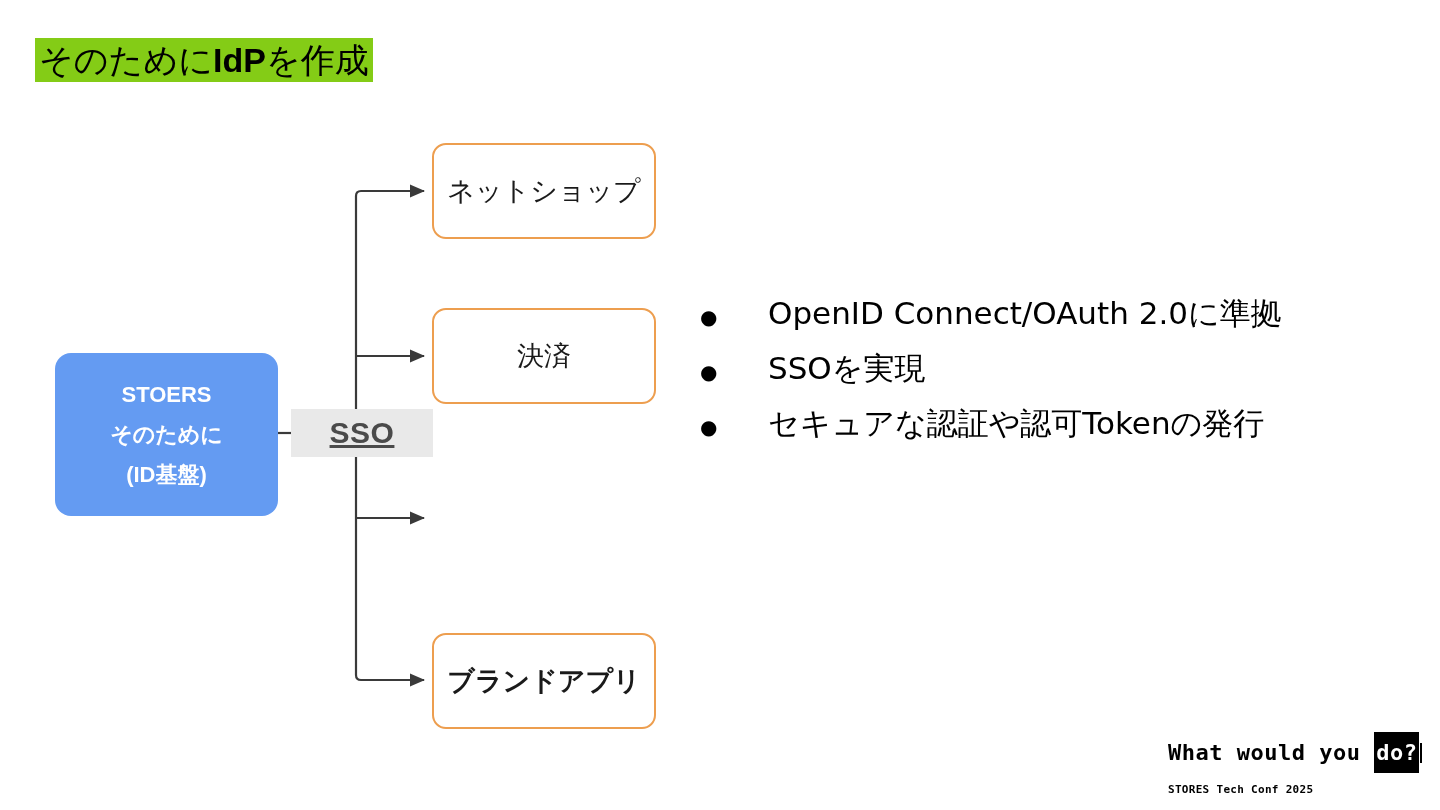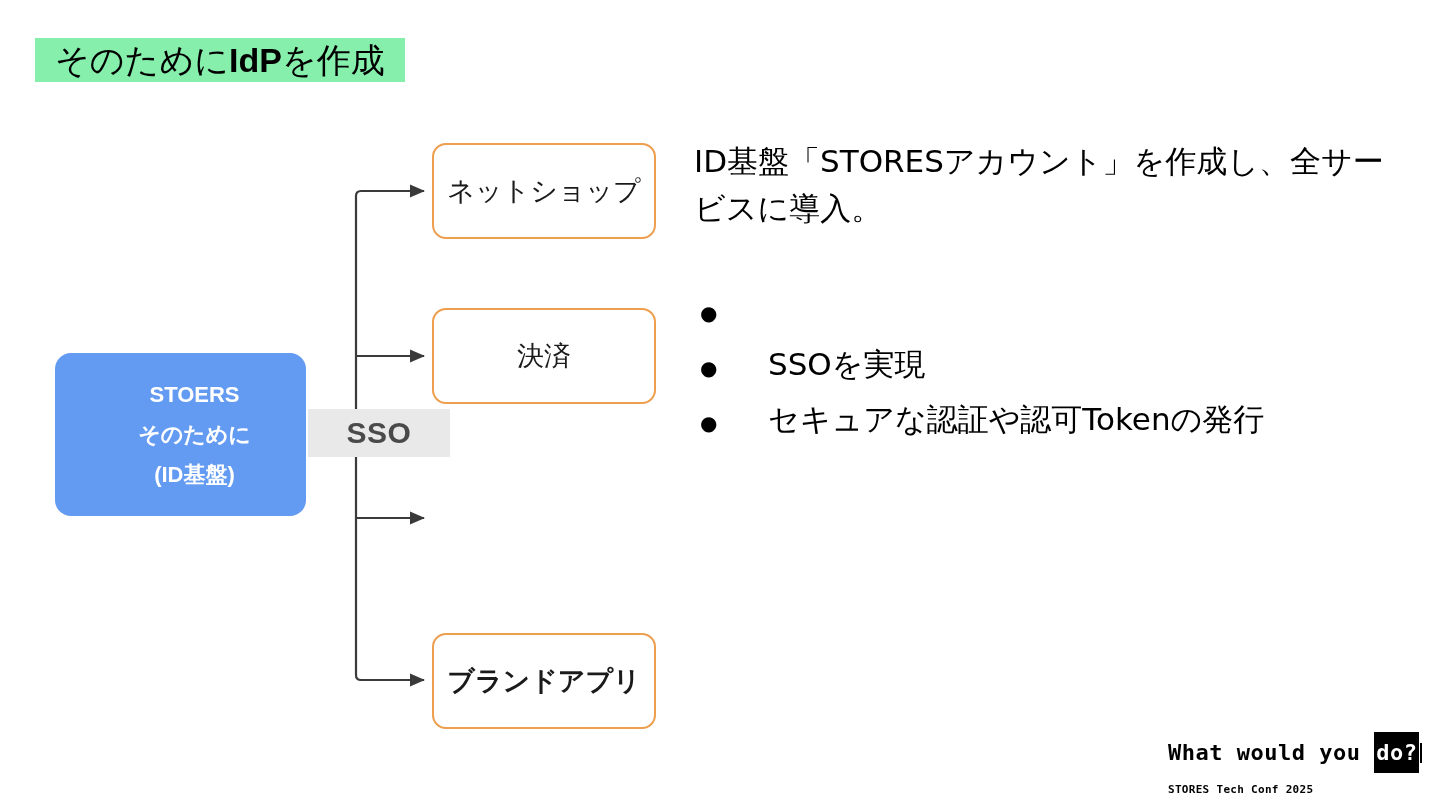--- a/index.html
+++ b/index.html
@@ -19,25 +19,25 @@
   }
 
   
   #title-wrap {
     position: absolute;
     left: 35px;
     top: 38px;
   }
   #title-text {
     display: inline-block;
-    background: #86efac;
+    background: #84cc16;
     color: #000000;
     font-size: 34px;
     line-height: 44px;
-    padding: 0 20px;
+    padding: 0 4px;
     white-space: nowrap;
     font-family: "Liberation Sans", sans-serif;
   }
   #title-text .bold { font-weight: bold; }
 
   
   #diagram {
     position: absolute;
     left: 0;
     top: 0;
@@ -55,38 +55,38 @@
     border-radius: 16px;
     display: flex;
     flex-direction: column;
     align-items: center;
     justify-content: center;
     color: #ffffff;
     font-weight: bold;
     font-size: 22px;
     line-height: 40px;
     text-align: center;
-    padding-left: 28px;
   }
   #idp-box .ln { display: block; }
 
   #sso-chip {
     position: absolute;
-    left: 308px;
+    left: 291px;
     top: 409px;
     width: 142px;
     height: 48px;
     background: #E9E9E9;
     display: flex;
     align-items: center;
     justify-content: center;
     color: #4A4A4A;
     font-weight: bold;
     font-size: 30px;
     letter-spacing: 0.5px;
+    text-decoration: underline;
   }
 
   .svc-box {
     position: absolute;
     left: 432px;
     width: 224px;
     height: 96px;
     box-sizing: border-box;
     border: 2.5px solid #ED9E4F;
     border-radius: 14px;
@@ -232,25 +232,25 @@
       <span>決済</span>
     </div>
     <div class="svc-box" id="svc-0">
       <span>ネットショップ</span>
     </div>
     <div class="svc-box" id="svc-3">
       <span>ブランドアプリ</span>
     </div>
   </div>
 
-  <div id="body-copy">ID基盤「STORESアカウント」を作成し、全サービスに導入。</div>
 
   <ul id="bullets">
     <li>
       <span class="dot">●</span>
+      <span>OpenID Connect/OAuth 2.0に準拠</span>
     </li>
     <li>
       <span class="dot">●</span>
       <span>SSOを実現</span>
     </li>
     <li>
       <span class="dot">●</span>
       <span>セキュアな認証や認可Tokenの発行</span>
     </li>
   </ul>

